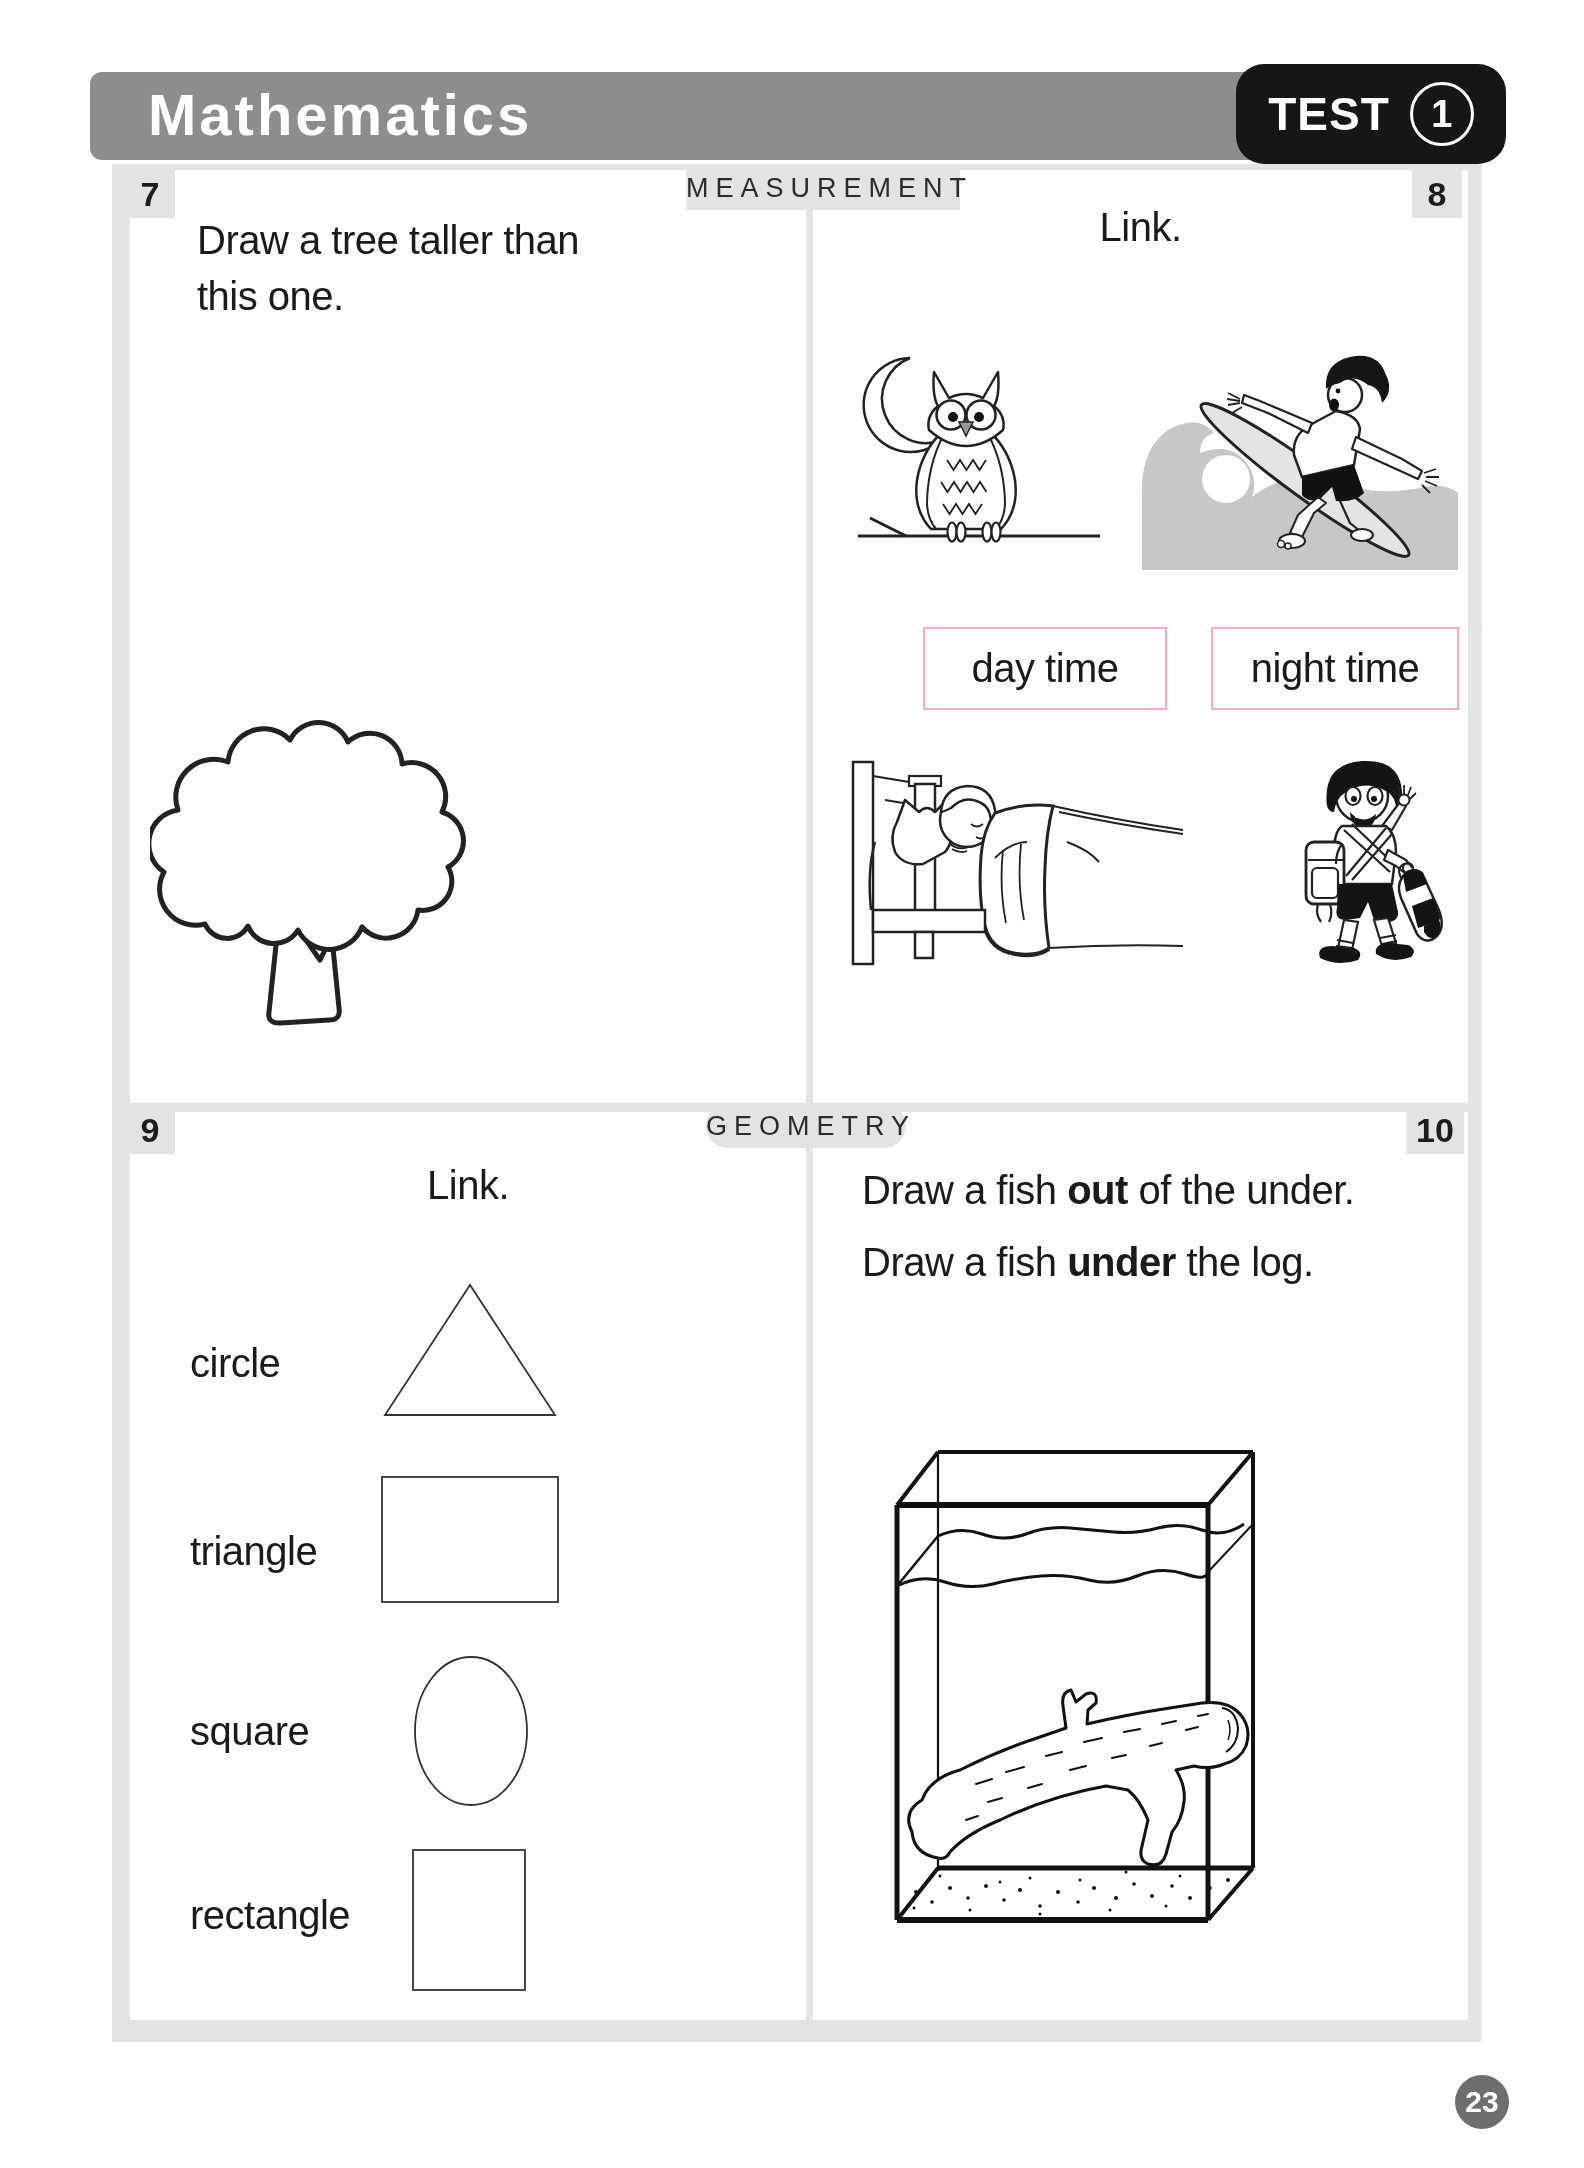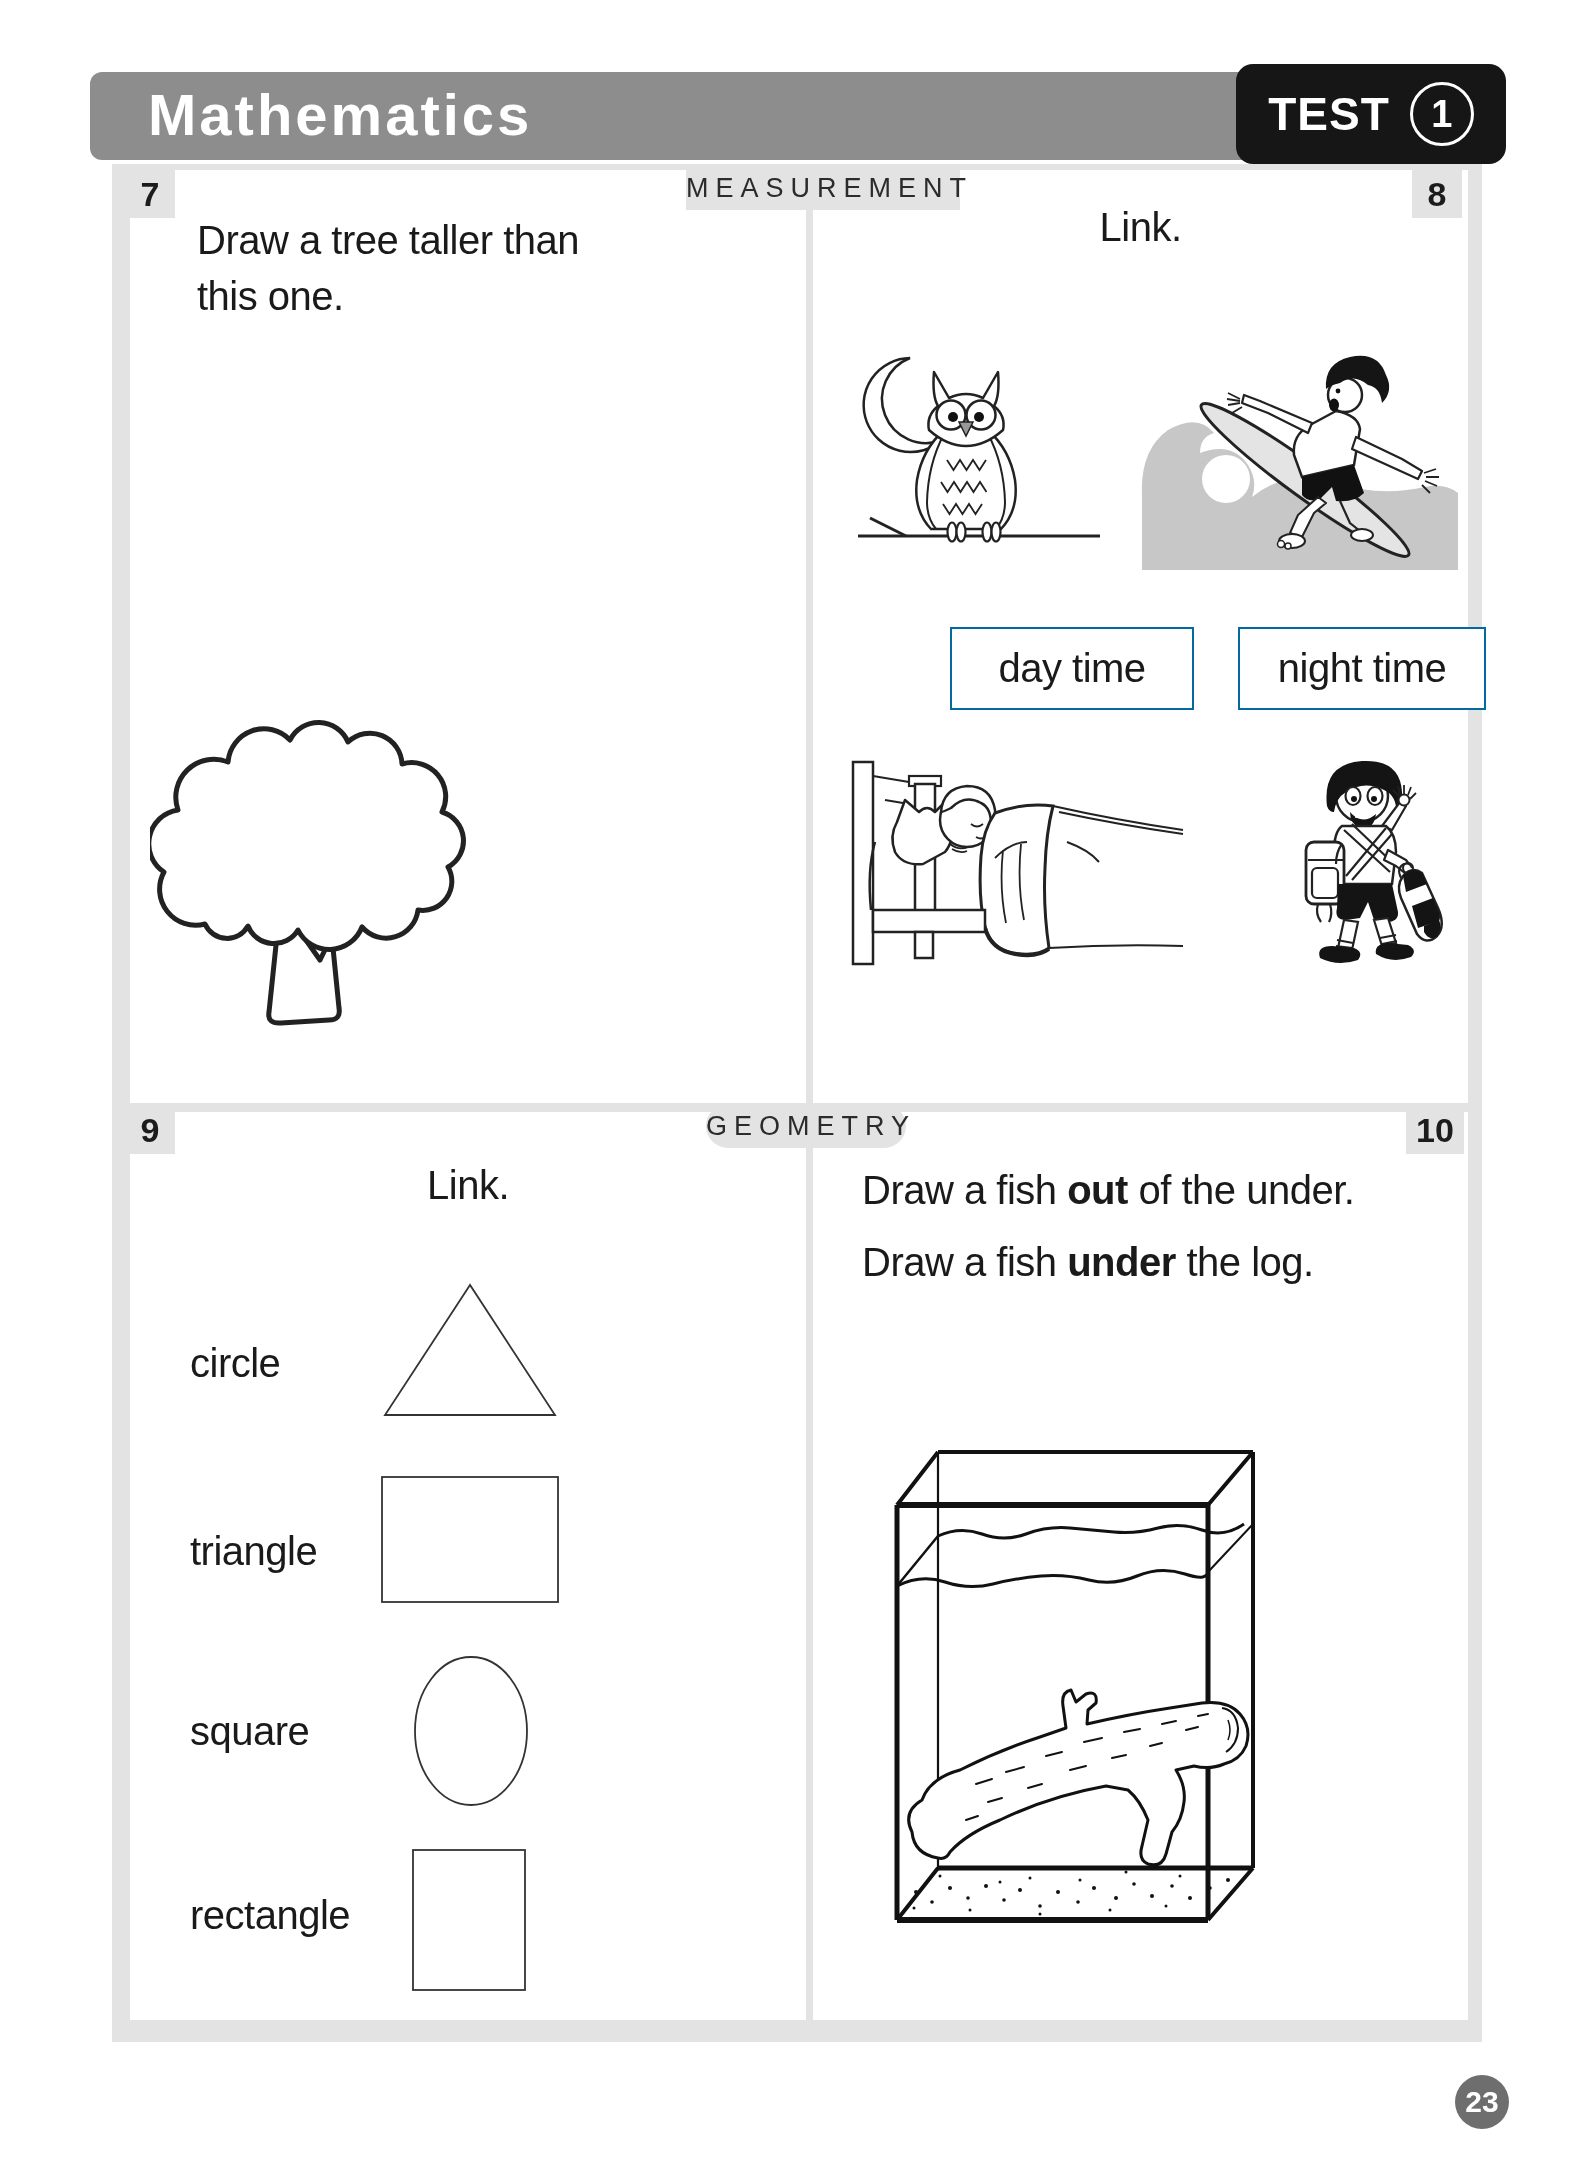--- a/index.html
+++ b/index.html
@@ -4,21 +4,21 @@
 <style>
   html,body{margin:0;padding:0;background:#fff;}
   .page{position:relative;width:1584px;height:2168px;background:#fff;overflow:hidden;
         font-family:"Liberation Sans","DejaVu Sans",sans-serif;color:#1a1a1a;}
   .abs{position:absolute;}
 
   
   .banner{left:90px;top:72px;width:1406px;height:88px;background:#8d8d8d;border-radius:12px;}
   .banner-title{left:148px;top:72px;height:88px;line-height:86px;font-size:58px;font-weight:bold;
                 color:#fff;letter-spacing:3px;}
-  .test-badge{left:1236px;top:64px;width:270px;height:100px;background:#161616;border-radius:17px;
+  .test-badge{left:1236px;top:64px;width:270px;height:100px;background:#161616;border-radius:28px;
               display:flex;align-items:center;justify-content:center;gap:20px;}
   .test-label{color:#fff;font-size:46px;font-weight:bold;letter-spacing:1px;}
   .test-circle{width:58px;height:58px;border:3px solid #fff;border-radius:50%;color:#fff;
                font-size:38px;font-weight:bold;display:flex;align-items:center;justify-content:center;}
 
   
   .frame{left:112px;top:164px;width:1370px;height:1878px;background:#e3e3e3;}
   .panel{background:#fff;}
   .p7{left:130px;top:170px;width:676px;height:933px;}
   .p8{left:813px;top:170px;width:655px;height:933px;}
@@ -37,22 +37,22 @@
   .sec-measure{left:686px;top:166px;width:274px;}
   .sec-geo{left:706px;top:1104px;width:200px;border-radius:22px;}
 
   .qtext{font-size:40px;letter-spacing:-0.5px;line-height:56px;}
   .center-title{text-align:center;font-size:40px;letter-spacing:-0.5px;}
 
   .t7{left:197px;top:212px;}
   .link8{left:813px;top:205px;width:655px;}
   .link9{left:130px;top:1163px;width:676px;}
 
-  .timebox{border:2px solid #0369a1;background:#fff;display:flex;align-items:center;justify-content:center;
-           font-size:40px;letter-spacing:-0.5px;margin-left:27px;}
+  .timebox{border:2px solid #f9a8d4;background:#fff;display:flex;align-items:center;justify-content:center;
+           font-size:40px;letter-spacing:-0.5px;}
   .daybox{left:923px;top:627px;width:240px;height:79px;}
   .nightbox{left:1211px;top:627px;width:244px;height:79px;}
 
   .word{left:190px;font-size:40px;letter-spacing:-0.5px;}
   .w0{top:1341px;} .w1{top:1529px;} .w2{top:1709px;} .w3{top:1893px;}
 
   .t10a{left:862px;top:1168px;font-size:40px;letter-spacing:-0.5px;}
   .t10b{left:862px;top:1240px;font-size:40px;letter-spacing:-0.5px;}
 
   .footer-text{left:140px;top:2086px;font-size:30px;color:#111;}

